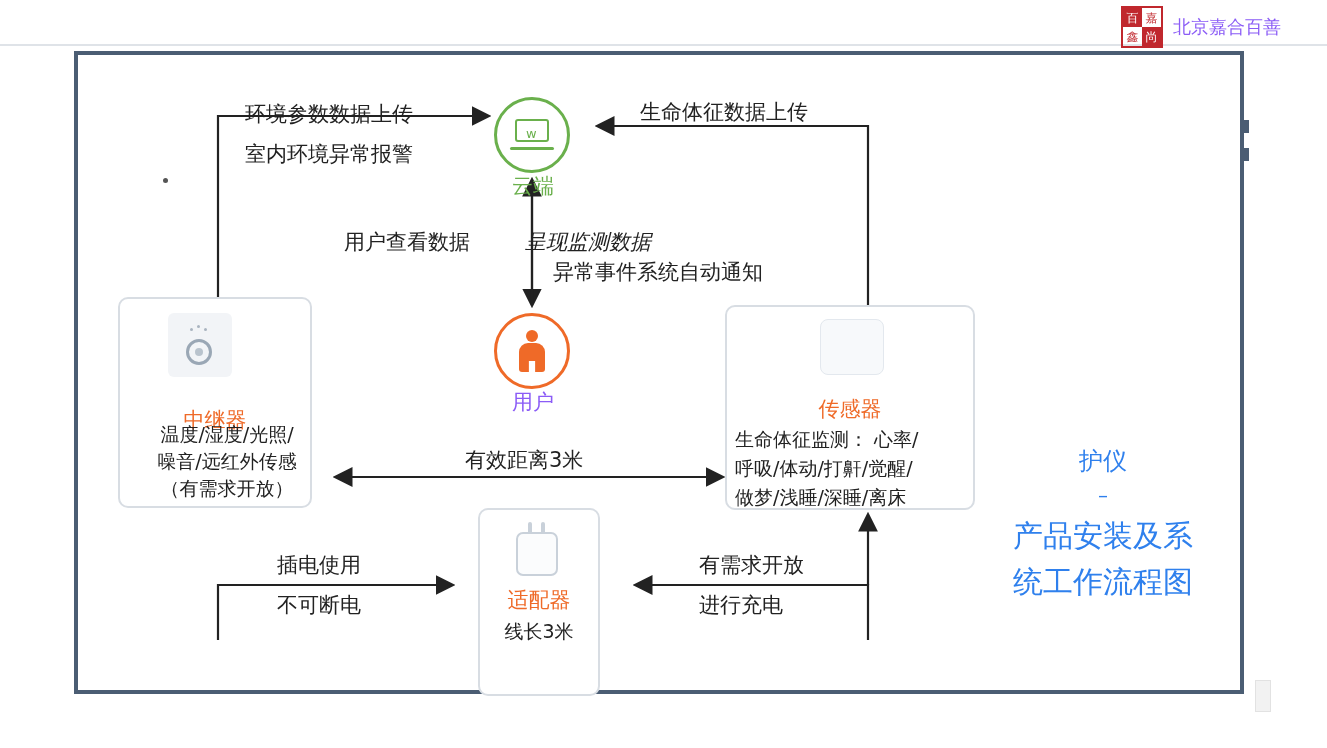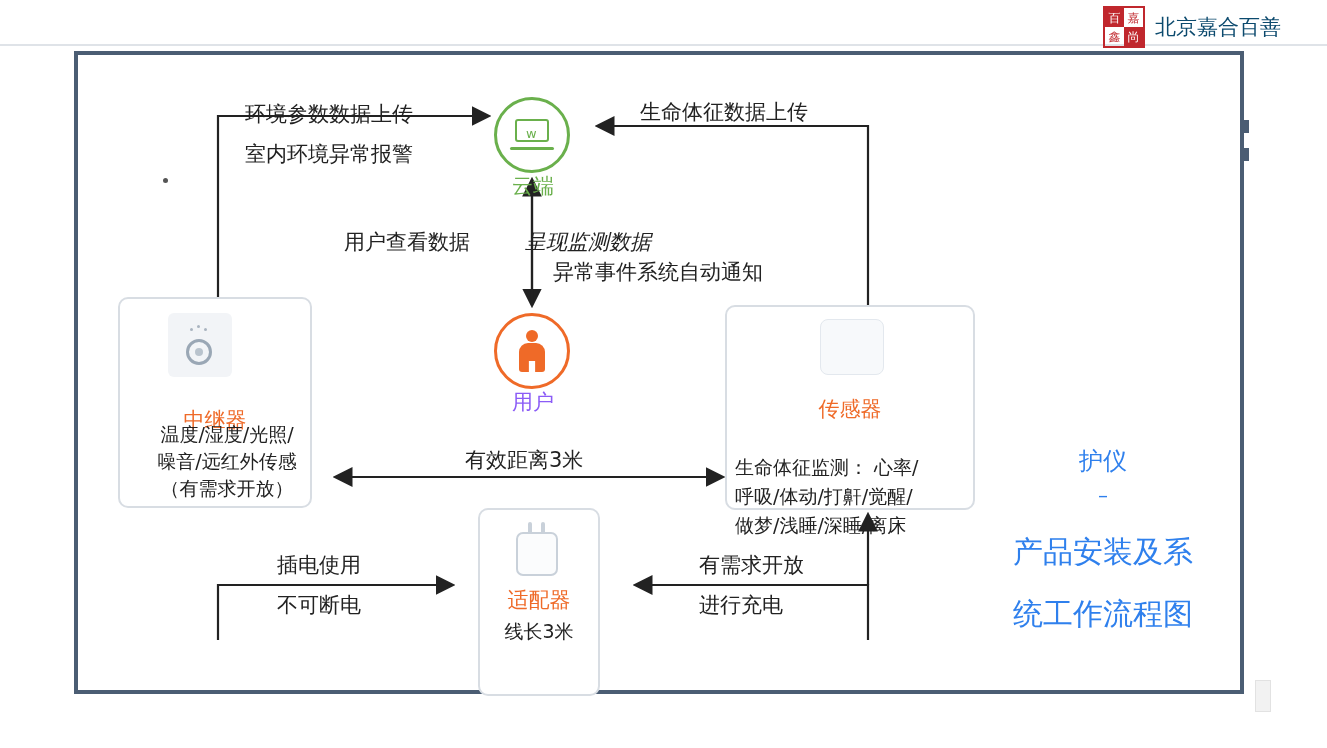--- a/index.html
+++ b/index.html
@@ -45,22 +45,22 @@
     color: #c0272d;
     font-family: "DejaVu Sans", sans-serif;
     line-height: 1;
   }
   .brand-mark span:nth-child(1),
   .brand-mark span:nth-child(4) {
     background: #c0272d;
     color: #ffffff;
   }
   .brand-name {
-    font-size: 21px;
-    color: #0c4a6e;
+    font-size: 18px;
+    color: #8b5cf6;
     font-family: "DejaVu Sans", sans-serif;
     white-space: nowrap;
   }
 
   
   .frame {
     position: absolute;
     left: 74px; top: 51px;
     width: 1170px; height: 643px;
     border: 4px solid #4b5d73;
@@ -326,21 +326,21 @@
     font-size: 24px;
     line-height: 34px;
   }
   .side-title .dash {
     font-size: 20px;
     line-height: 34px;
   }
   .side-title .l2 {
     font-size: 30px;
     line-height: 44px;
-    margin-top: 18px;
+    margin-top: 2px;
   }
 
   svg.arrows {
     position: absolute;
     left: 0; top: 0;
     width: 1327px; height: 748px;
     pointer-events: none;
   }
 </style>
 </head>
@@ -416,21 +416,21 @@
   </div>
   <div class="card-title">中继器</div>
   <div class="card-body" style="white-space:pre-line;">温度/湿度/光照/
 噪音/远红外传感
 （有需求开放）</div>
 </div>
 
 <div class="card card-sensor">
   <div class="sensor-icon"></div>
   <div class="card-title">传感器</div>
-  <div class="card-body" style="white-space:pre-line;margin-top:28px;">生命体征监测： 心率/
+  <div class="card-body" style="white-space:pre-line;">生命体征监测： 心率/
 呼吸/体动/打鼾/觉醒/
 做梦/浅睡/深睡/离床</div>
 </div>
 
 <div class="card card-adapter">
   <div class="adapter-icon">
     <div class="prong p1"></div>
     <div class="prong p2"></div>
     <div class="body"></div>
   </div>

